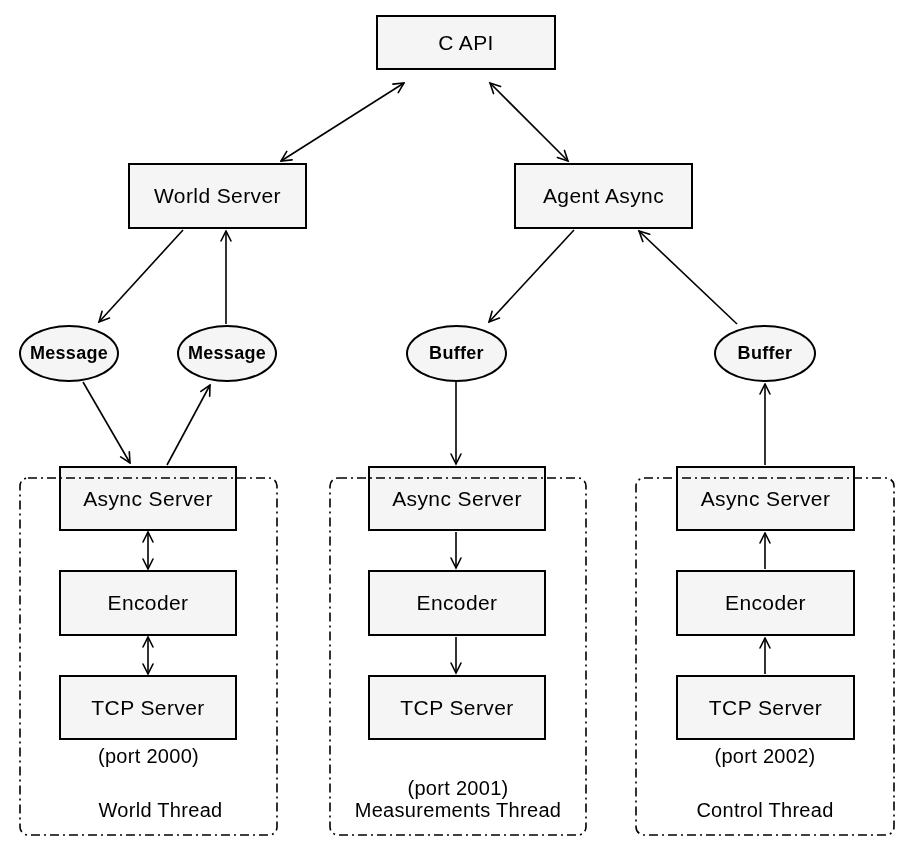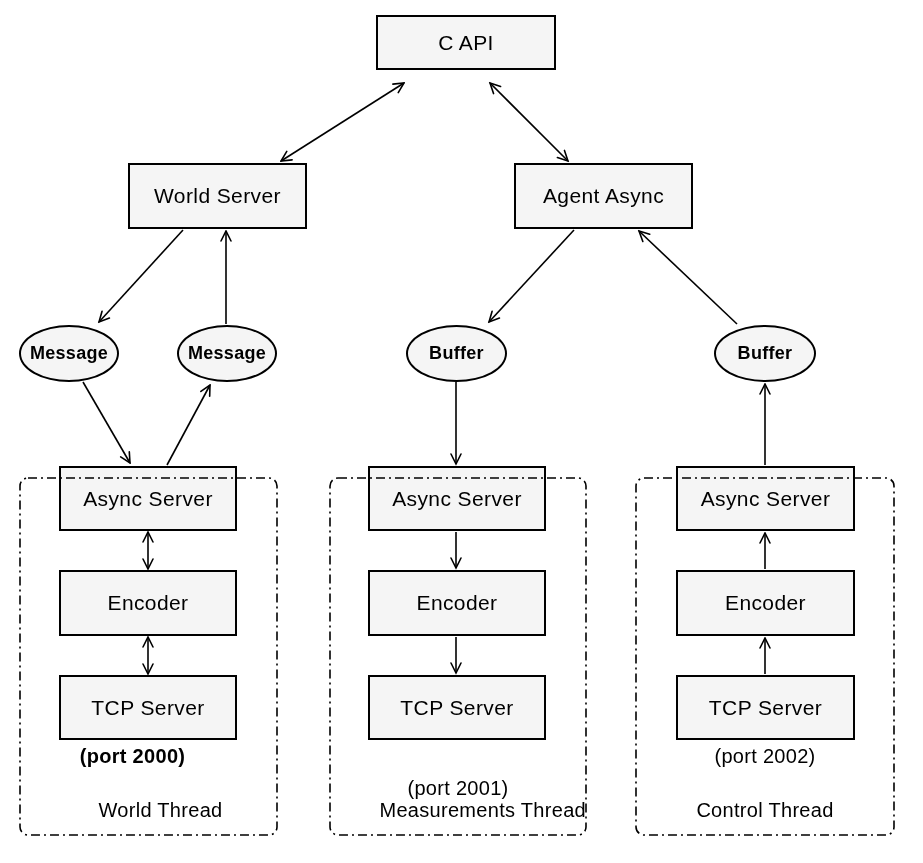--- a/index.html
+++ b/index.html
@@ -65,25 +65,25 @@
   #n-buf-r       { left: 714px; top: 325px; width: 102px; height: 57px; }
   #n-async-1     { left: 59px;  top: 466px; width: 178px; height: 65px; }
   #n-enc-1       { left: 59px;  top: 570px; width: 178px; height: 66px; }
   #n-tcp-1       { left: 59px;  top: 675px; width: 178px; height: 65px; }
   #n-async-2     { left: 368px; top: 466px; width: 178px; height: 65px; }
   #n-enc-2       { left: 368px; top: 570px; width: 178px; height: 66px; }
   #n-tcp-2       { left: 368px; top: 675px; width: 178px; height: 65px; }
   #n-async-3     { left: 676px; top: 466px; width: 179px; height: 65px; }
   #n-enc-3       { left: 676px; top: 570px; width: 179px; height: 66px; }
   #n-tcp-3       { left: 676px; top: 675px; width: 179px; height: 65px; }
-  #cap-port-1    { left: 4px;  top: 745px; width: 257px; font-weight: bold; }
+  #cap-port-1    { left: 20px;  top: 745px; width: 257px; }
   #cap-port-2    { left: 330px; top: 745px; width: 256px; margin-top: 32px; }
   #cap-port-3    { left: 636px; top: 745px; width: 258px; }
   #cap-thread-1  { left: 32px;  top: 799px; width: 257px; }
-  #cap-thread-2  { left: 330px; top: 799px; width: 256px; text-align: right; }
+  #cap-thread-2  { left: 330px; top: 799px; width: 256px; }
   #cap-thread-3  { left: 636px; top: 799px; width: 258px; }
 
   
   #overlay {
     position: absolute;
     left: 0; top: 0;
     width: 923px; height: 863px;
     z-index: 2;
     pointer-events: none;
   }

